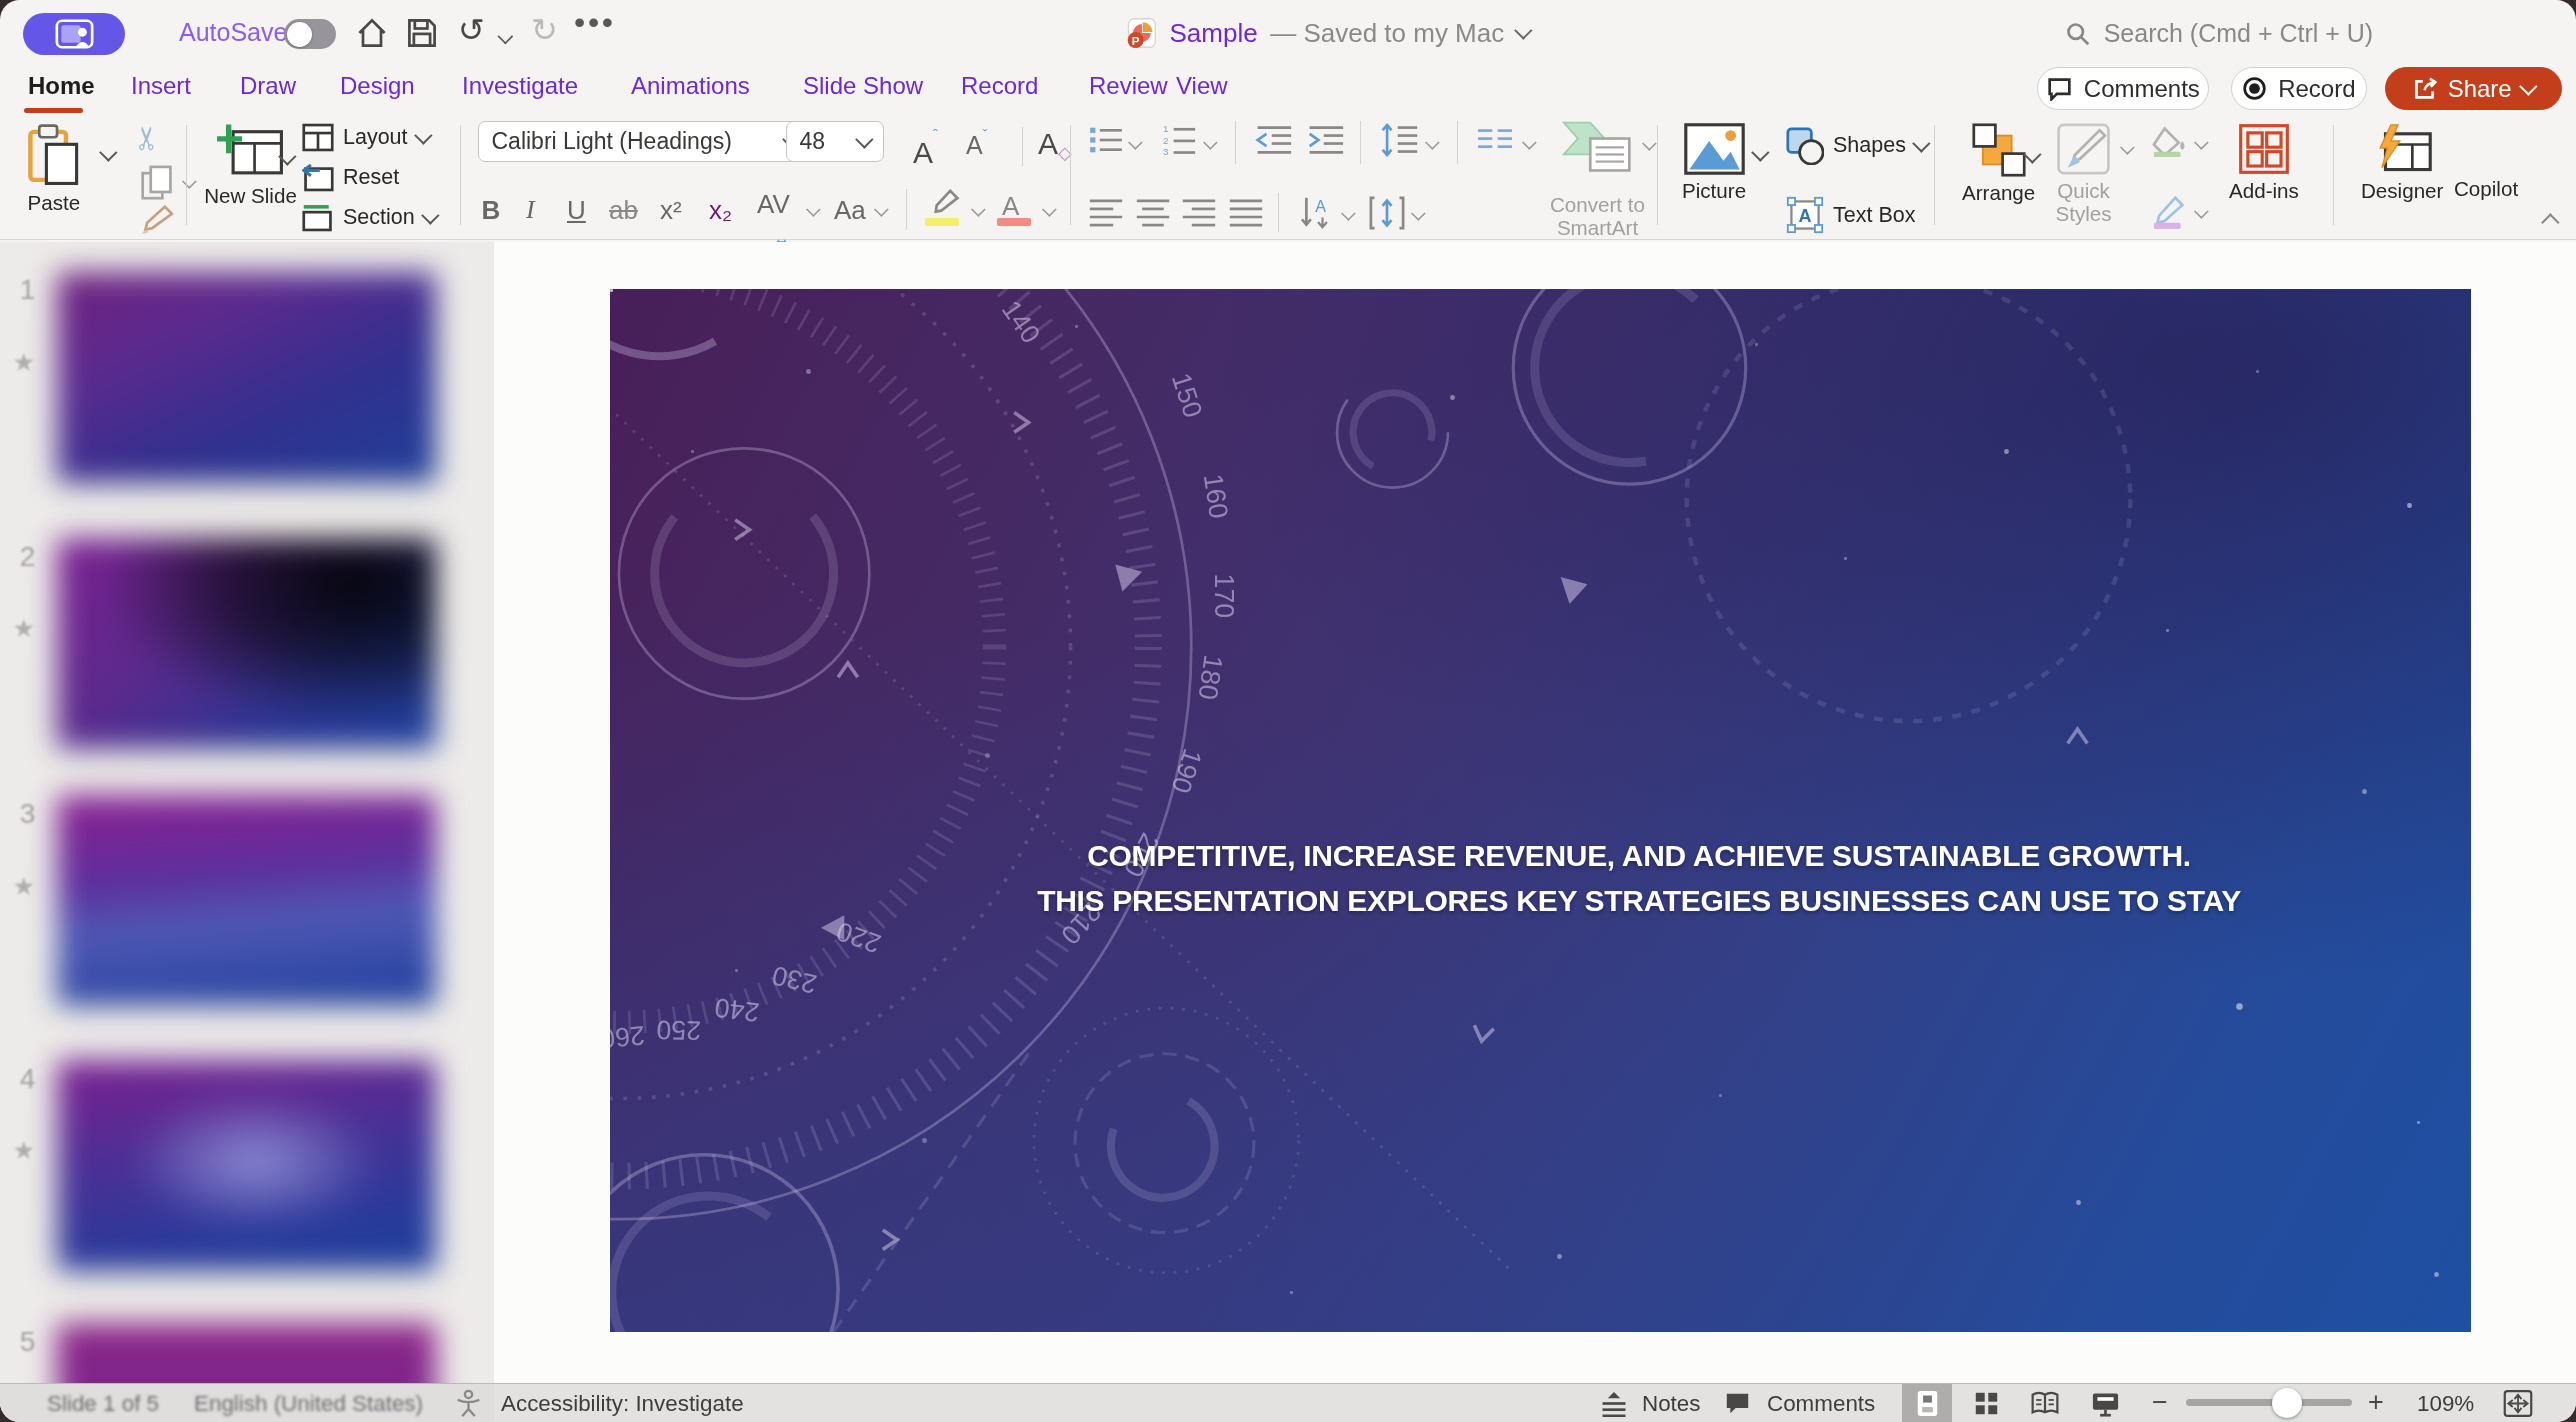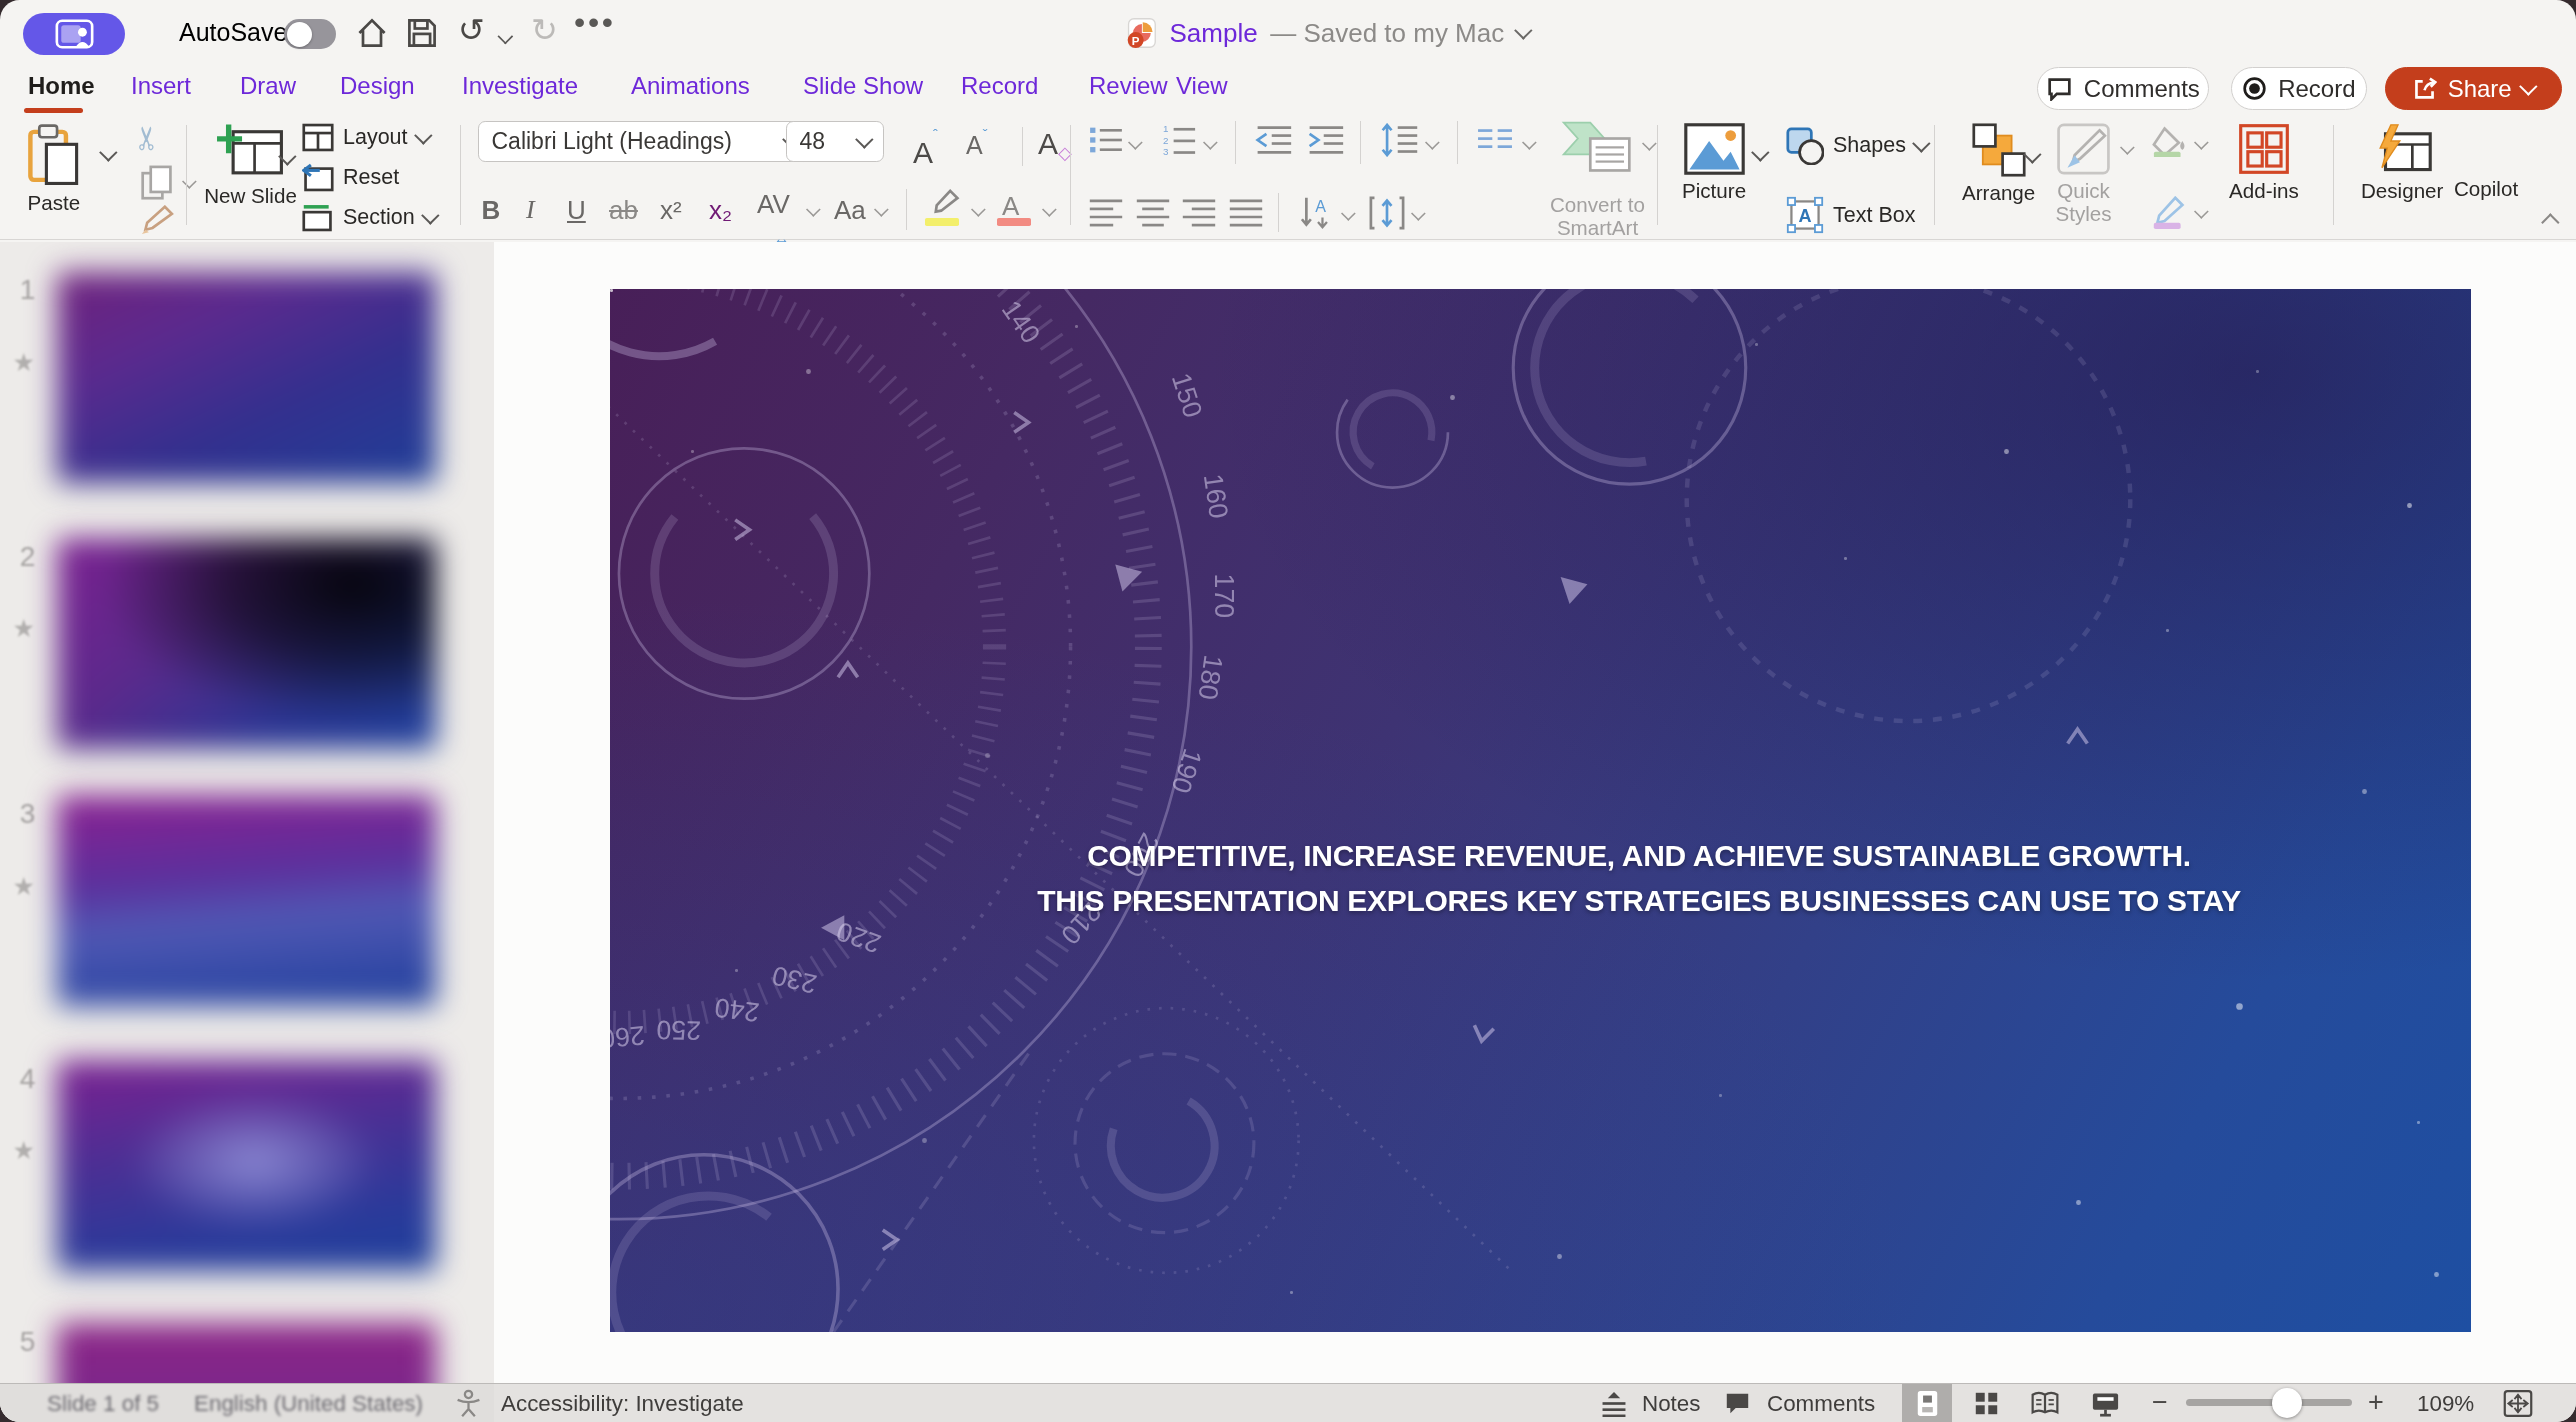--- a/index.html
+++ b/index.html
@@ -1,20 +1,20 @@
 <!DOCTYPE html>
 <html style="font-size:14.3px"><head>
 <meta charset="utf-8">
 <style>
   html,body{margin:0;padding:0;background:#352b2e;width:2576px;height:1422px;font-family:"Liberation Sans",sans-serif;-webkit-font-smoothing:antialiased;}
   .win{position:relative;width:2576px;height:1422px;background:#f5f4f2;border-radius:19.7px;overflow:hidden;}
   
   .titlebar{position:absolute;top:0;left:0;right:0;height:67px;}
   .pillbtn{position:absolute;left:23px;top:12.5px;width:102px;height:42px;border-radius:21.5px;background:#6457e8;display:flex;align-items:center;justify-content:center;}
-  .tb-label{position:absolute;top:18px;font-size:25px;color:#000000;}
+  .tb-label{position:absolute;top:18px;font-size:25px;color:#8b5cf6;}
   .toggle{position:absolute;left:284px;top:19px;width:52px;height:30px;border-radius:15px;background:#97959b;}
   .toggle .knob{position:absolute;left:2.7px;top:2.7px;width:25px;height:25px;border-radius:50%;background:#fff;box-shadow:0 0.9px 2.7px rgba(0,0,0,.3);}
   .tb-ic{position:absolute;top:15px;width:36px;height:36px;color:#4a4846;}
   .tb-glyph{position:absolute;top:10.7px;font-size:32px;color:#4a4846;}
   .doc-title{position:absolute;top:17px;left:1125px;display:flex;align-items:center;gap:12.5px;}
   .doc-title .t1{font-size:26px;color:#6d28d9;}
   .doc-title .t2{font-size:26px;color:#8c8a88;}
   .search{position:absolute;left:2064px;top:14.3px;width:483px;height:39px;display:flex;align-items:center;gap:10.7px;}
   .search input{border:none;outline:none;background:transparent;font-size:25px;color:#6a6866;font-family:"Liberation Sans",sans-serif;width:420px;}
   .search input::placeholder{color:#8a8886;}
@@ -110,20 +110,27 @@
           <path d="M20 6 a11 11 0 0 1 11 11 h-11 z" fill="#ed9d3c"></path>
           <path d="M19 8 a10 10 0 1 0 10 10 h-10 z" fill="#e86b5f"></path>
           <circle cx="12" cy="26" r="9" fill="#d24726"></circle>
           <text x="12" y="31" font-size="13" font-family="Liberation Sans" font-weight="bold" fill="#fff" text-anchor="middle">P</text>
         </svg>
       <span class="t1">Sample</span>
       <span class="t2">— Saved to my Mac</span>
       <span class="chv" style="border-color:#6a6866;margin-bottom:5.4px"></span>
     </div>
 
+    <div class="search">
+      <svg width="27" height="27" viewBox="0 0 30 30">
+          <circle cx="13" cy="13" r="8" fill="none" stroke="#8a8886" stroke-width="3"></circle>
+          <line x1="19" y1="19" x2="27" y2="27" stroke="#8a8886" stroke-width="3"></line>
+        </svg>
+      <input type="text" placeholder="Search (Cmd + Ctrl + U)" style="">
+    </div>
   </div>
 
   <div class="tabsrow">
     <span class="tab active" style="left:28px">Home</span>
     <div class="tab-underline"></div>
     <span class="tab" style="left:131px">Insert</span>
     <span class="tab" style="left:240px">Draw</span>
     <span class="tab" style="left:340px">Design</span>
     <span class="tab" style="left:462px">Investigate</span>
     <span class="tab" style="left:631px">Animations</span>

